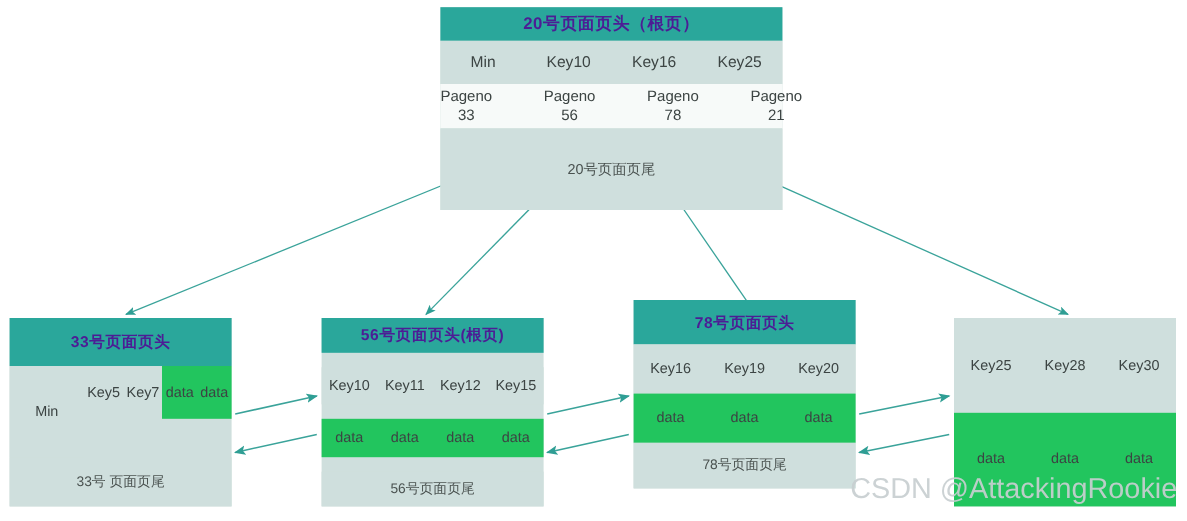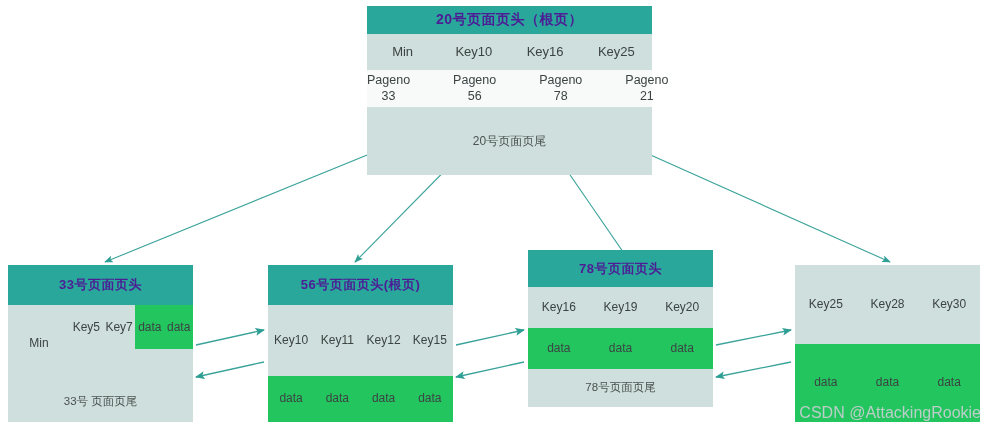--- a/index.html
+++ b/index.html
@@ -113,21 +113,21 @@
     display: flex;
   }
   .kv-col .row { height: 44px; }
 
   
   #watermark {
     position: absolute;
     right: 8px;
     bottom: 12px;
     z-index: 3;
-    font-size: 16px;
+    font-size: 24px;
     color: #c8cfd1;
     opacity: 0.92;
     white-space: nowrap;
     font-family: "Liberation Sans", "DejaVu Sans", sans-serif;
   }
 </style>
 </head>
 <body>
 
 <div id="canvas">
@@ -213,20 +213,21 @@
       <div class="cell">Key15</div>
     </div>
 
     <div class="row datas">
       <div class="cell">data</div>
       <div class="cell">data</div>
       <div class="cell">data</div>
       <div class="cell">data</div>
     </div>
 
+    <div class="footer">56号页面页尾</div>
   </div>
 
   <div class="node leaf" id="node-78">
     <div class="node-header">78号页面页头</div>
 
     <div class="row keys">
       <div class="cell">Key16</div>
       <div class="cell">Key19</div>
       <div class="cell">Key20</div>
     </div>

